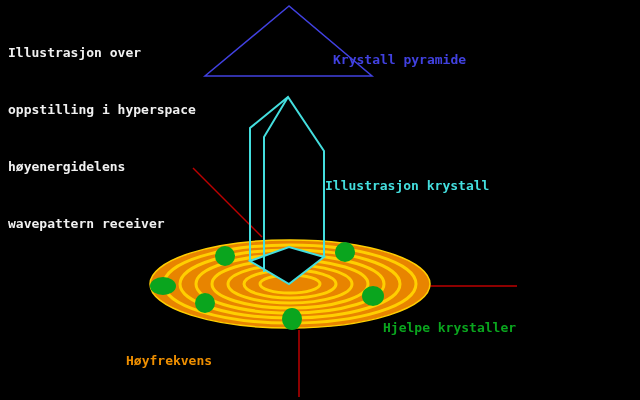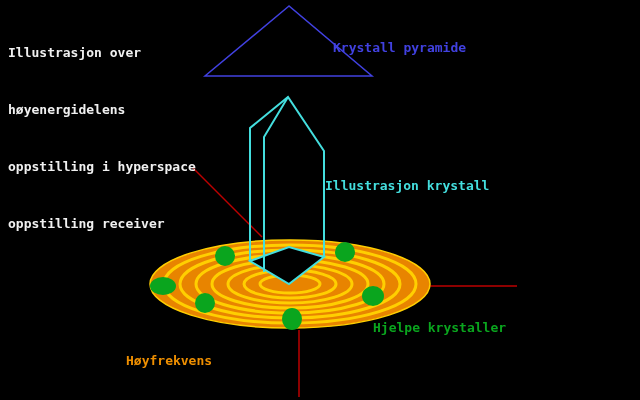--- a/index.html
+++ b/index.html
@@ -10,25 +10,25 @@
     height: 400px;
     background: var(--background, #000);
     overflow: hidden;
     font-family: "DejaVu Sans Mono", monospace;
     font-weight: bold;
     font-size: 13px;
   }
   .stage svg { position: absolute; left: 0; top: 0; }
   .label { position: absolute; line-height: 19px; white-space: pre; }
   .lbl-title      { color: var(--white);  left: 8px;   top: 5px; }
-  .lbl-pyramid    { color: var(--blue);   left: 333px; top: 0; }
+  .lbl-pyramid    { color: var(--blue);   left: 333px; top: 12px; }
   .lbl-pyramid .indent { padding-left: 16px; }
   .lbl-crystal    { color: var(--cyan);   left: 325px; top: 176px; }
   .lbl-transformer{ color: var(--orange); left: 126px; top: 313px; }
-  .lbl-helper     { color: var(--green);  left: 373px; top: 318px; }
+  .lbl-helper     { color: var(--green);  left: 383px; top: 318px; }
 </style>
 </head>
 <body>
 
 <div class="stage" style="--background: #000000; --white: #f0f0f0; --blue: #4141e0; --cyan: #44dede; --orange: #ef8f00; --coil_fill: #e88400; --coil_ring: #ffcf00; --green: #0aa51e; --red: #bc0000;">
 
   <svg width="640" height="400" viewBox="0 0 640 400">
 
     <polygon points="289,6 205,76 372,76" fill="none" stroke="var(--blue)" stroke-width="1.5"></polygon>
 
@@ -65,23 +65,23 @@
       <polygon points="250,261 289,247 324,257 289,284" fill="#000000"></polygon>
 
       <polyline points="250,261 250,128 288,97 324,151 324,257"></polyline>
 
       <polyline points="288,97 264,137 264,272"></polyline>
     </g>
   </svg>
 
   <div class="label lbl-title">
     <div>Illustrasjon over</div>
+    <div>oppstilling i hyperspace</div>
     <div>høyenergidelens</div>
-    <div>oppstilling i hyperspace</div>
-    <div>oppstilling receiver</div>
+    <div>wavepattern receiver</div>
   </div>
 
   <div class="label lbl-pyramid">
     <div>Krystall pyramide</div>
   </div>
 
   <div class="label lbl-crystal">Illustrasjon krystall</div>
 
   <div class="label lbl-transformer">
     <div>Høyfrekvens</div>

